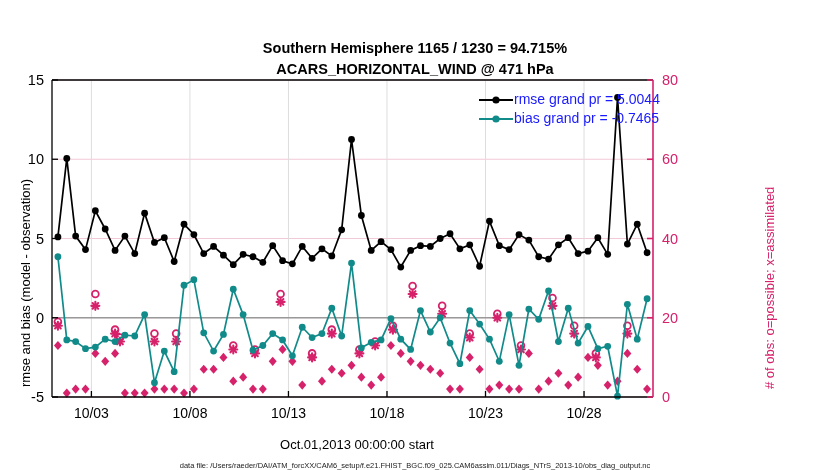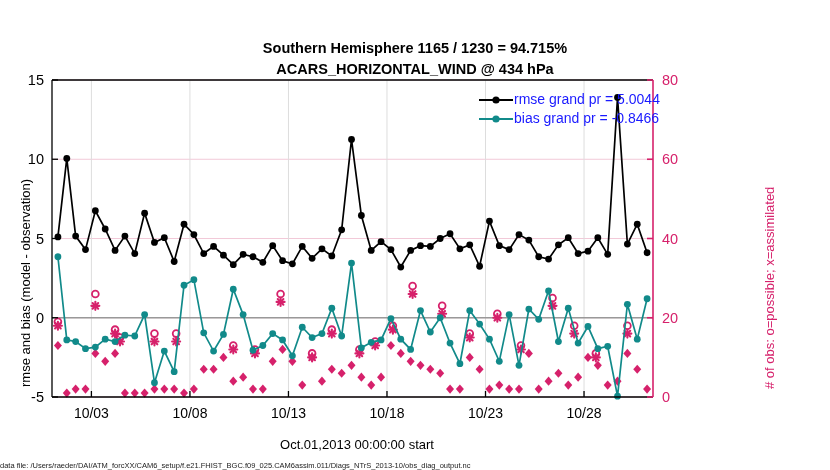--- a/index.html
+++ b/index.html
@@ -22,35 +22,35 @@
   }
   .axis-label-right{
     position:absolute;color:#d6216b;font-size:13px;
     transform:rotate(-90deg);transform-origin:left top;white-space:nowrap;
   }
   .xlabel{
     position:absolute;width:830px;text-align:center;left:-58px;top:425px;
     font-size:13px;color:#000;
   }
   .footer{
-    position:absolute;left:0;top:449px;width:830px;text-align:left;
+    position:absolute;left:0;top:449px;width:830px;text-align:center;
     font-size:7.5px;color:#222;white-space:nowrap;
   }
   .legend{position:absolute;left:478px;top:78px;font-size:14px;color:#1a1aff;line-height:19px;}
   .legend-row{height:19px;white-space:nowrap;}
   text{font-family:"Liberation Sans",sans-serif;}
 </style>
 </head>
 <body>
 
 <div id="figure">
 
   <div class="title-block">
     <span class="title-line">Southern Hemisphere 1165 / 1230 = 94.715%</span>
-    <span class="title-line second">ACARS_HORIZONTAL_WIND @ 434 hPa</span>
+    <span class="title-line second">ACARS_HORIZONTAL_WIND @ 471 hPa</span>
   </div>
 
   <svg id="plot" width="830" height="470">
     <g id="grid-group">
         <line x1="52" y1="385" x2="653" y2="385" stroke="#f2c9d8" stroke-width="1"></line>
         <line x1="52" y1="305.75" x2="653" y2="305.75" stroke="#f2c9d8" stroke-width="1"></line>
         <line x1="52" y1="226.5" x2="653" y2="226.5" stroke="#f2c9d8" stroke-width="1"></line>
         <line x1="52" y1="147.25" x2="653" y2="147.25" stroke="#f2c9d8" stroke-width="1"></line>
         <line x1="52" y1="68" x2="653" y2="68" stroke="#f2c9d8" stroke-width="1"></line>
         <line x1="91.40983606557377" y1="68" x2="91.40983606557377" y2="385" stroke="#dddddd" stroke-width="1"></line>
@@ -463,19 +463,19 @@
     <div class="legend-row">
       <svg width="36" height="16" style="vertical-align:middle">
         <line x1="1" y1="8" x2="35" y2="8" stroke="#000" stroke-width="2.2"></line>
         <circle cx="18" cy="8" r="3.6" fill="#000"></circle>
       </svg><span>rmse grand pr = 5.0044</span>
     </div>
     <div class="legend-row">
       <svg width="36" height="16" style="vertical-align:middle">
         <line x1="1" y1="8" x2="35" y2="8" stroke="#118a8a" stroke-width="2.2"></line>
         <circle cx="18" cy="8" r="3.6" fill="#118a8a"></circle>
-      </svg><span>bias grand pr = -0.8466</span>
+      </svg><span>bias grand pr = -0.7465</span>
     </div>
   </div>
 
   <div class="footer">data file: /Users/raeder/DAI/ATM_forcXX/CAM6_setup/f.e21.FHIST_BGC.f09_025.CAM6assim.011/Diags_NTrS_2013-10/obs_diag_output.nc</div>
 
 </div>
 
 </body></html>

